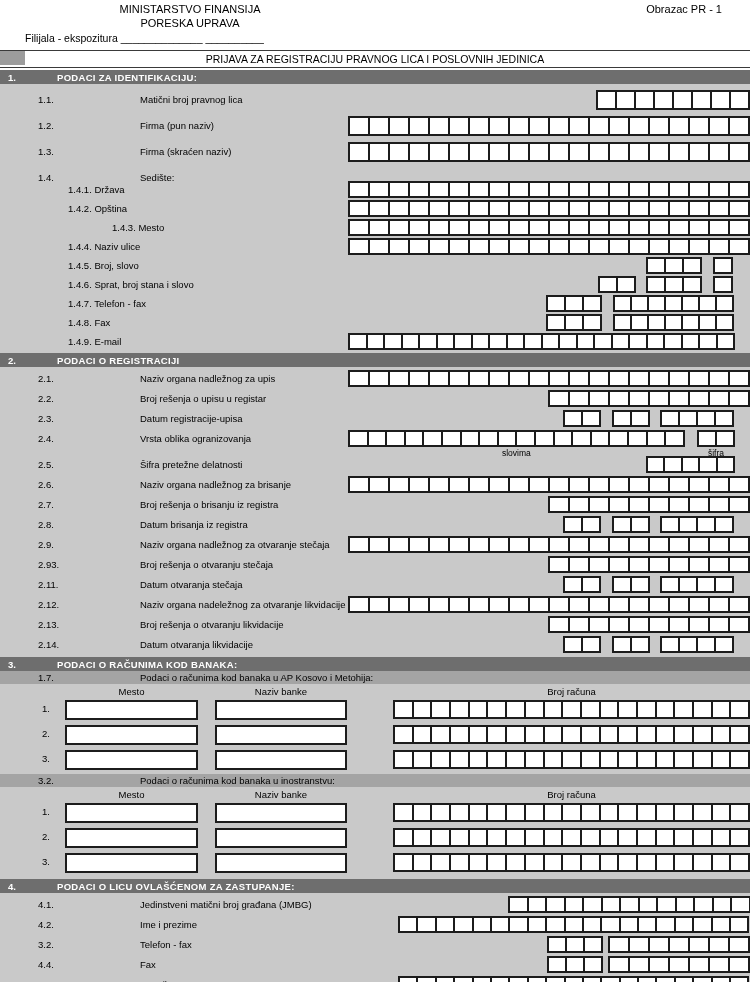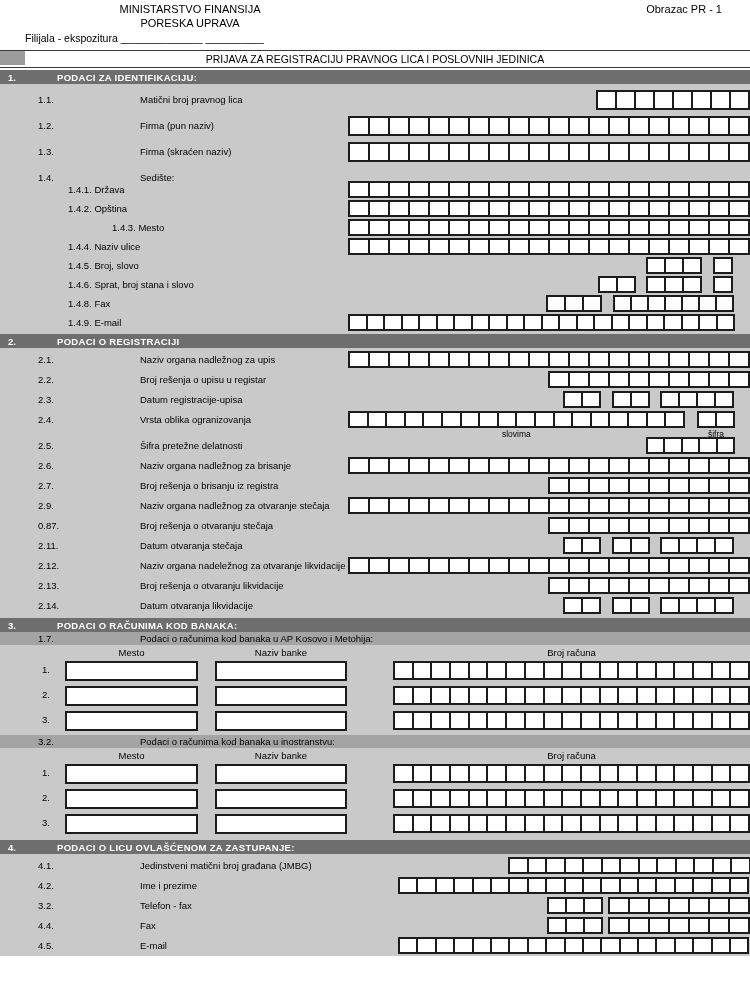--- a/index.html
+++ b/index.html
@@ -265,20 +265,37 @@
         <div class="grp" style="left: 646px; top: 1px;">
           <span class="cell" style="width: 20px; height: 17px;"></span>
           <span class="cell" style="width: 20px; height: 17px;"></span>
           <span class="cell" style="width: 20px; height: 17px;"></span>
         </div>
         <div class="grp" style="left: 713px; top: 1px;">
           <span class="cell" style="width: 20px; height: 17px;"></span>
         </div>
       </div>
       <div class="row" style="height: 19px;">
+        <span class="rsub" style="top: 4px;">1.4.7. Telefon - fax</span>
+        <div class="grp" style="left: 546px; top: 1px;">
+          <span class="cell" style="width: 20px; height: 17px;"></span>
+          <span class="cell" style="width: 20px; height: 17px;"></span>
+          <span class="cell" style="width: 20px; height: 17px;"></span>
+        </div>
+        <div class="grp" style="left: 613px; top: 1px;">
+          <span class="cell" style="width: 19px; height: 17px;"></span>
+          <span class="cell" style="width: 19px; height: 17px;"></span>
+          <span class="cell" style="width: 19px; height: 17px;"></span>
+          <span class="cell" style="width: 19px; height: 17px;"></span>
+          <span class="cell" style="width: 19px; height: 17px;"></span>
+          <span class="cell" style="width: 19px; height: 17px;"></span>
+          <span class="cell" style="width: 19px; height: 17px;"></span>
+        </div>
+      </div>
+      <div class="row" style="height: 19px;">
         <span class="rsub" style="top: 4px;">1.4.8. Fax</span>
         <div class="grp" style="left: 546px; top: 1px;">
           <span class="cell" style="width: 20px; height: 17px;"></span>
           <span class="cell" style="width: 20px; height: 17px;"></span>
           <span class="cell" style="width: 20px; height: 17px;"></span>
         </div>
         <div class="grp" style="left: 613px; top: 1px;">
           <span class="cell" style="width: 19px; height: 17px;"></span>
           <span class="cell" style="width: 19px; height: 17px;"></span>
           <span class="cell" style="width: 19px; height: 17px;"></span>
@@ -457,20 +474,38 @@
           <span class="cell" style="width: 22px; height: 17px;"></span>
           <span class="cell" style="width: 22px; height: 17px;"></span>
           <span class="cell" style="width: 22px; height: 17px;"></span>
           <span class="cell" style="width: 22px; height: 17px;"></span>
           <span class="cell" style="width: 22px; height: 17px;"></span>
           <span class="cell" style="width: 22px; height: 17px;"></span>
           <span class="cell" style="width: 22px; height: 17px;"></span>
         </div>
       </div>
       <div class="row" style="height: 20px;">
+        <span class="rnum" style="top: 4px;">2.8.</span>
+        <span class="rlbl" style="top: 4px;">Datum brisanja iz registra</span>
+        <div class="grp" style="left: 563px; top: 1px;">
+          <span class="cell" style="width: 20px; height: 17px;"></span>
+          <span class="cell" style="width: 20px; height: 17px;"></span>
+        </div>
+        <div class="grp" style="left: 612px; top: 1px;">
+          <span class="cell" style="width: 20px; height: 17px;"></span>
+          <span class="cell" style="width: 20px; height: 17px;"></span>
+        </div>
+        <div class="grp" style="left: 660px; top: 1px;">
+          <span class="cell" style="width: 20px; height: 17px;"></span>
+          <span class="cell" style="width: 20px; height: 17px;"></span>
+          <span class="cell" style="width: 20px; height: 17px;"></span>
+          <span class="cell" style="width: 20px; height: 17px;"></span>
+        </div>
+      </div>
+      <div class="row" style="height: 20px;">
         <span class="rnum" style="top: 4px;">2.9.</span>
         <span class="rlbl" style="top: 4px;">Naziv organa nadležnog za otvaranje stečaja</span>
         <div class="grp" style="left: 348px; top: 1px;">
           <span class="cell" style="width: 22px; height: 17px;"></span>
           <span class="cell" style="width: 22px; height: 17px;"></span>
           <span class="cell" style="width: 22px; height: 17px;"></span>
           <span class="cell" style="width: 22px; height: 17px;"></span>
           <span class="cell" style="width: 22px; height: 17px;"></span>
           <span class="cell" style="width: 22px; height: 17px;"></span>
           <span class="cell" style="width: 22px; height: 17px;"></span>
@@ -483,21 +518,21 @@
           <span class="cell" style="width: 22px; height: 17px;"></span>
           <span class="cell" style="width: 22px; height: 17px;"></span>
           <span class="cell" style="width: 22px; height: 17px;"></span>
           <span class="cell" style="width: 22px; height: 17px;"></span>
           <span class="cell" style="width: 22px; height: 17px;"></span>
           <span class="cell" style="width: 22px; height: 17px;"></span>
           <span class="cell" style="width: 22px; height: 17px;"></span>
         </div>
       </div>
       <div class="row" style="height: 20px;">
-        <span class="rnum" style="top: 4px;">0.87.</span>
+        <span class="rnum" style="top: 4px;">2.93.</span>
         <span class="rlbl" style="top: 4px;">Broj rešenja o otvaranju stečaja</span>
         <div class="grp" style="left: 548px; top: 1px;">
           <span class="cell" style="width: 22px; height: 17px;"></span>
           <span class="cell" style="width: 22px; height: 17px;"></span>
           <span class="cell" style="width: 22px; height: 17px;"></span>
           <span class="cell" style="width: 22px; height: 17px;"></span>
           <span class="cell" style="width: 22px; height: 17px;"></span>
           <span class="cell" style="width: 22px; height: 17px;"></span>
           <span class="cell" style="width: 22px; height: 17px;"></span>
           <span class="cell" style="width: 22px; height: 17px;"></span>

